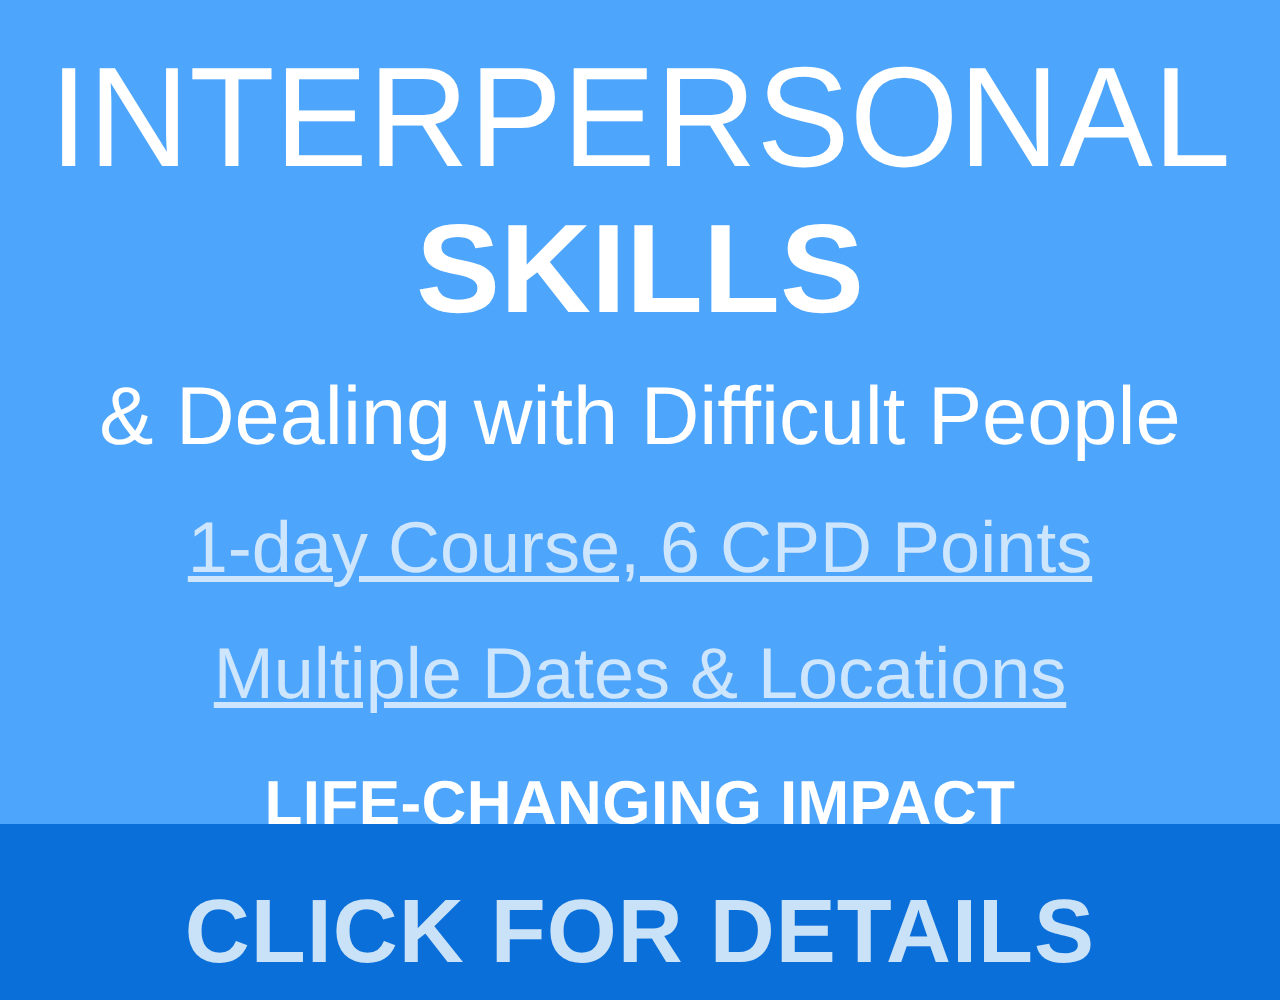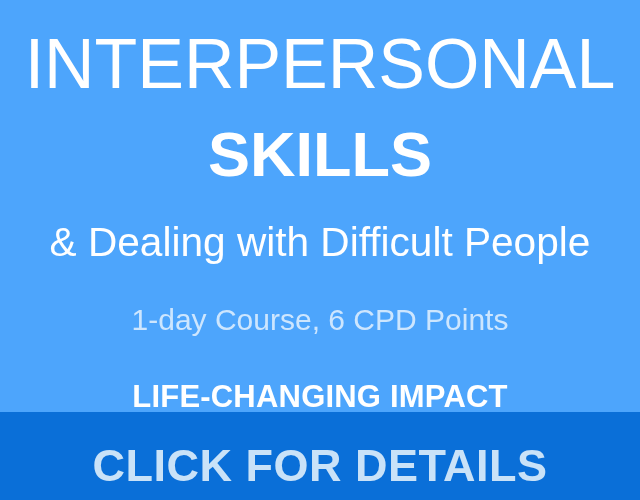--- a/index.html
+++ b/index.html
@@ -25,21 +25,21 @@
   .ad-body {
     position: absolute;
     left: 0;
     top: 0;
     width: 640px;
     height: 412px;
     box-sizing: border-box;
     display: flex;
     flex-direction: column;
     align-items: center;
-    justify-content: space-between;
+    justify-content: center;
     padding-top: 22px;
     background: #4da5fc;
   }
 
   .headline-line {
     display: block;
     width: 100%;
     text-align: center;
     color: #ffffff;
     line-height: 1.0;
@@ -71,24 +71,25 @@
     margin-top: 21px;
     white-space: nowrap;
     transform: scaleX(0.99);
   }
 
   .detail-line {
     display: block;
     width: 100%;
     text-align: center;
     color: rgba(255, 255, 255, 0.72);
-    font-size: 30px;
+    font-size: 36px;
     font-weight: 300;
     line-height: 1.0;
     white-space: nowrap;
+    text-decoration: underline;
   }
 
   .detail-1 { margin-top: 27px; }
   .detail-2 { margin-top: 27px; }
 
   .impact-line {
     display: block;
     width: 100%;
     text-align: center;
     color: #ffffff;
@@ -130,20 +131,21 @@
   <div class="ad-body">
 
     <span class="headline-line headline-1">INTERPERSONAL</span>
 
     <span class="headline-line headline-2">SKILLS</span>
 
     <span class="subtitle">&amp; Dealing with Difficult People</span>
 
     <span class="detail-line detail-1">1-day Course, 6 CPD Points</span>
 
+    <span class="detail-line detail-2">Multiple Dates &amp; Locations</span>
 
     <span class="impact-line">LIFE-CHANGING IMPACT</span>
 
   </div>
 
   <div class="cta-bar">
     <span class="cta-label">CLICK FOR DETAILS</span>
   </div>
 
 </div>

